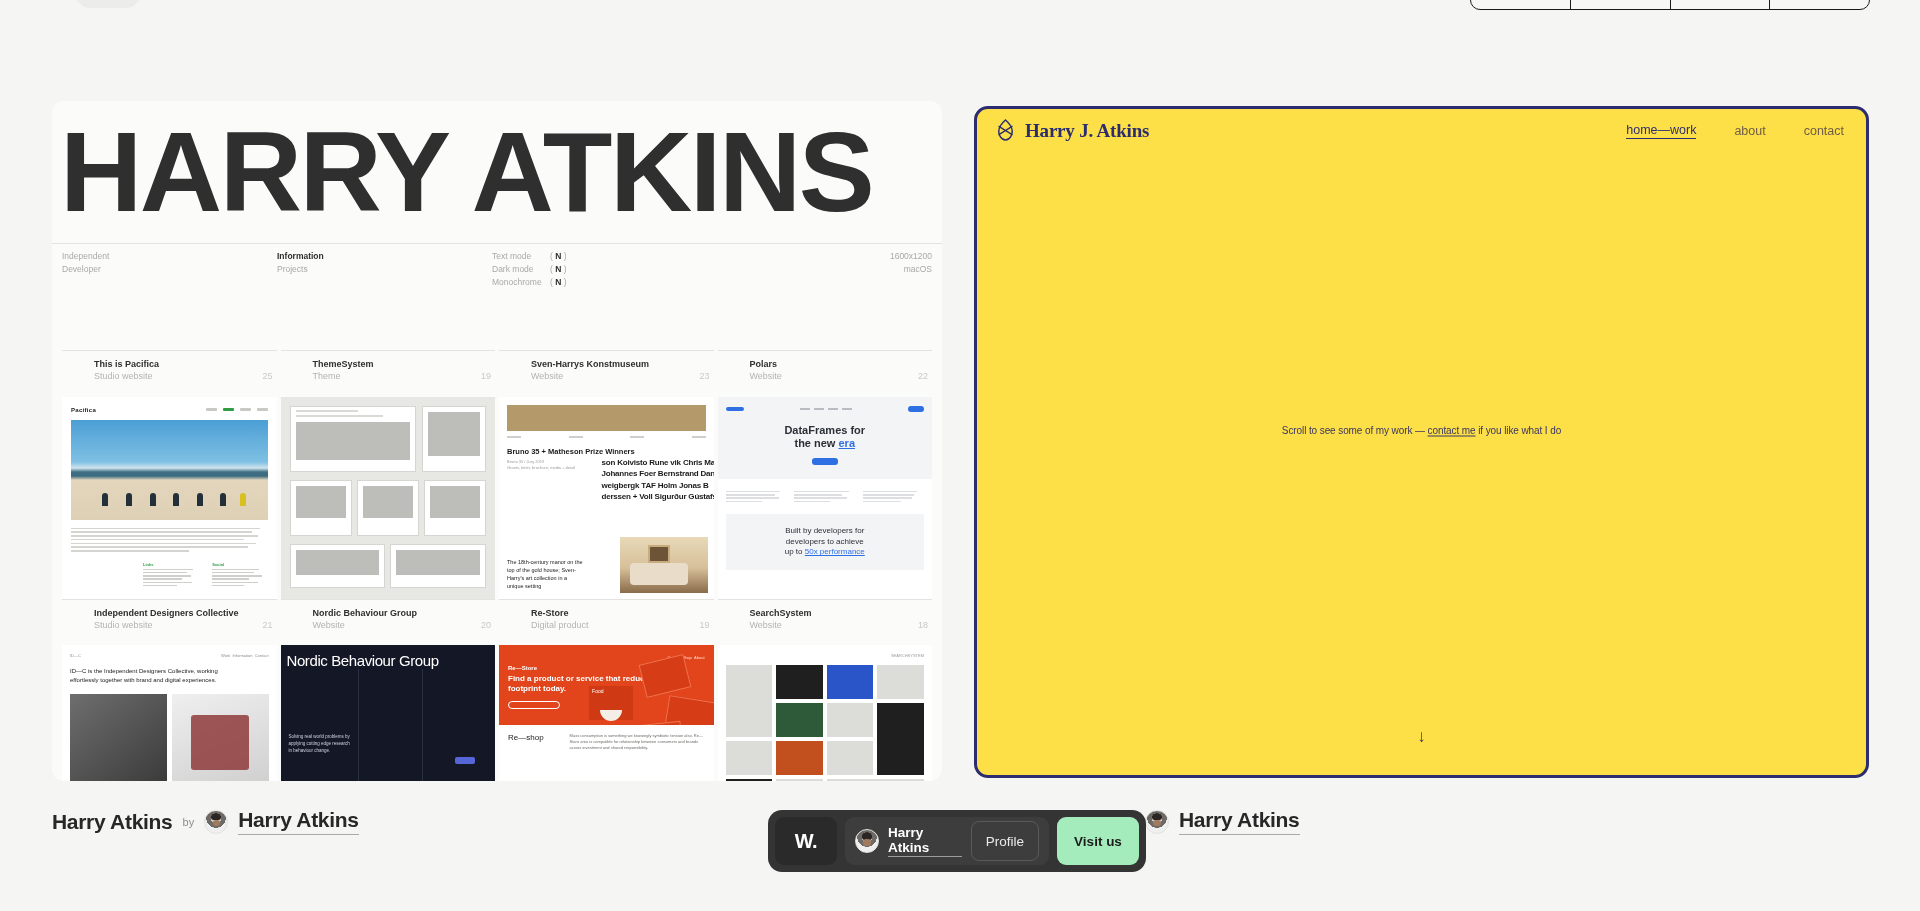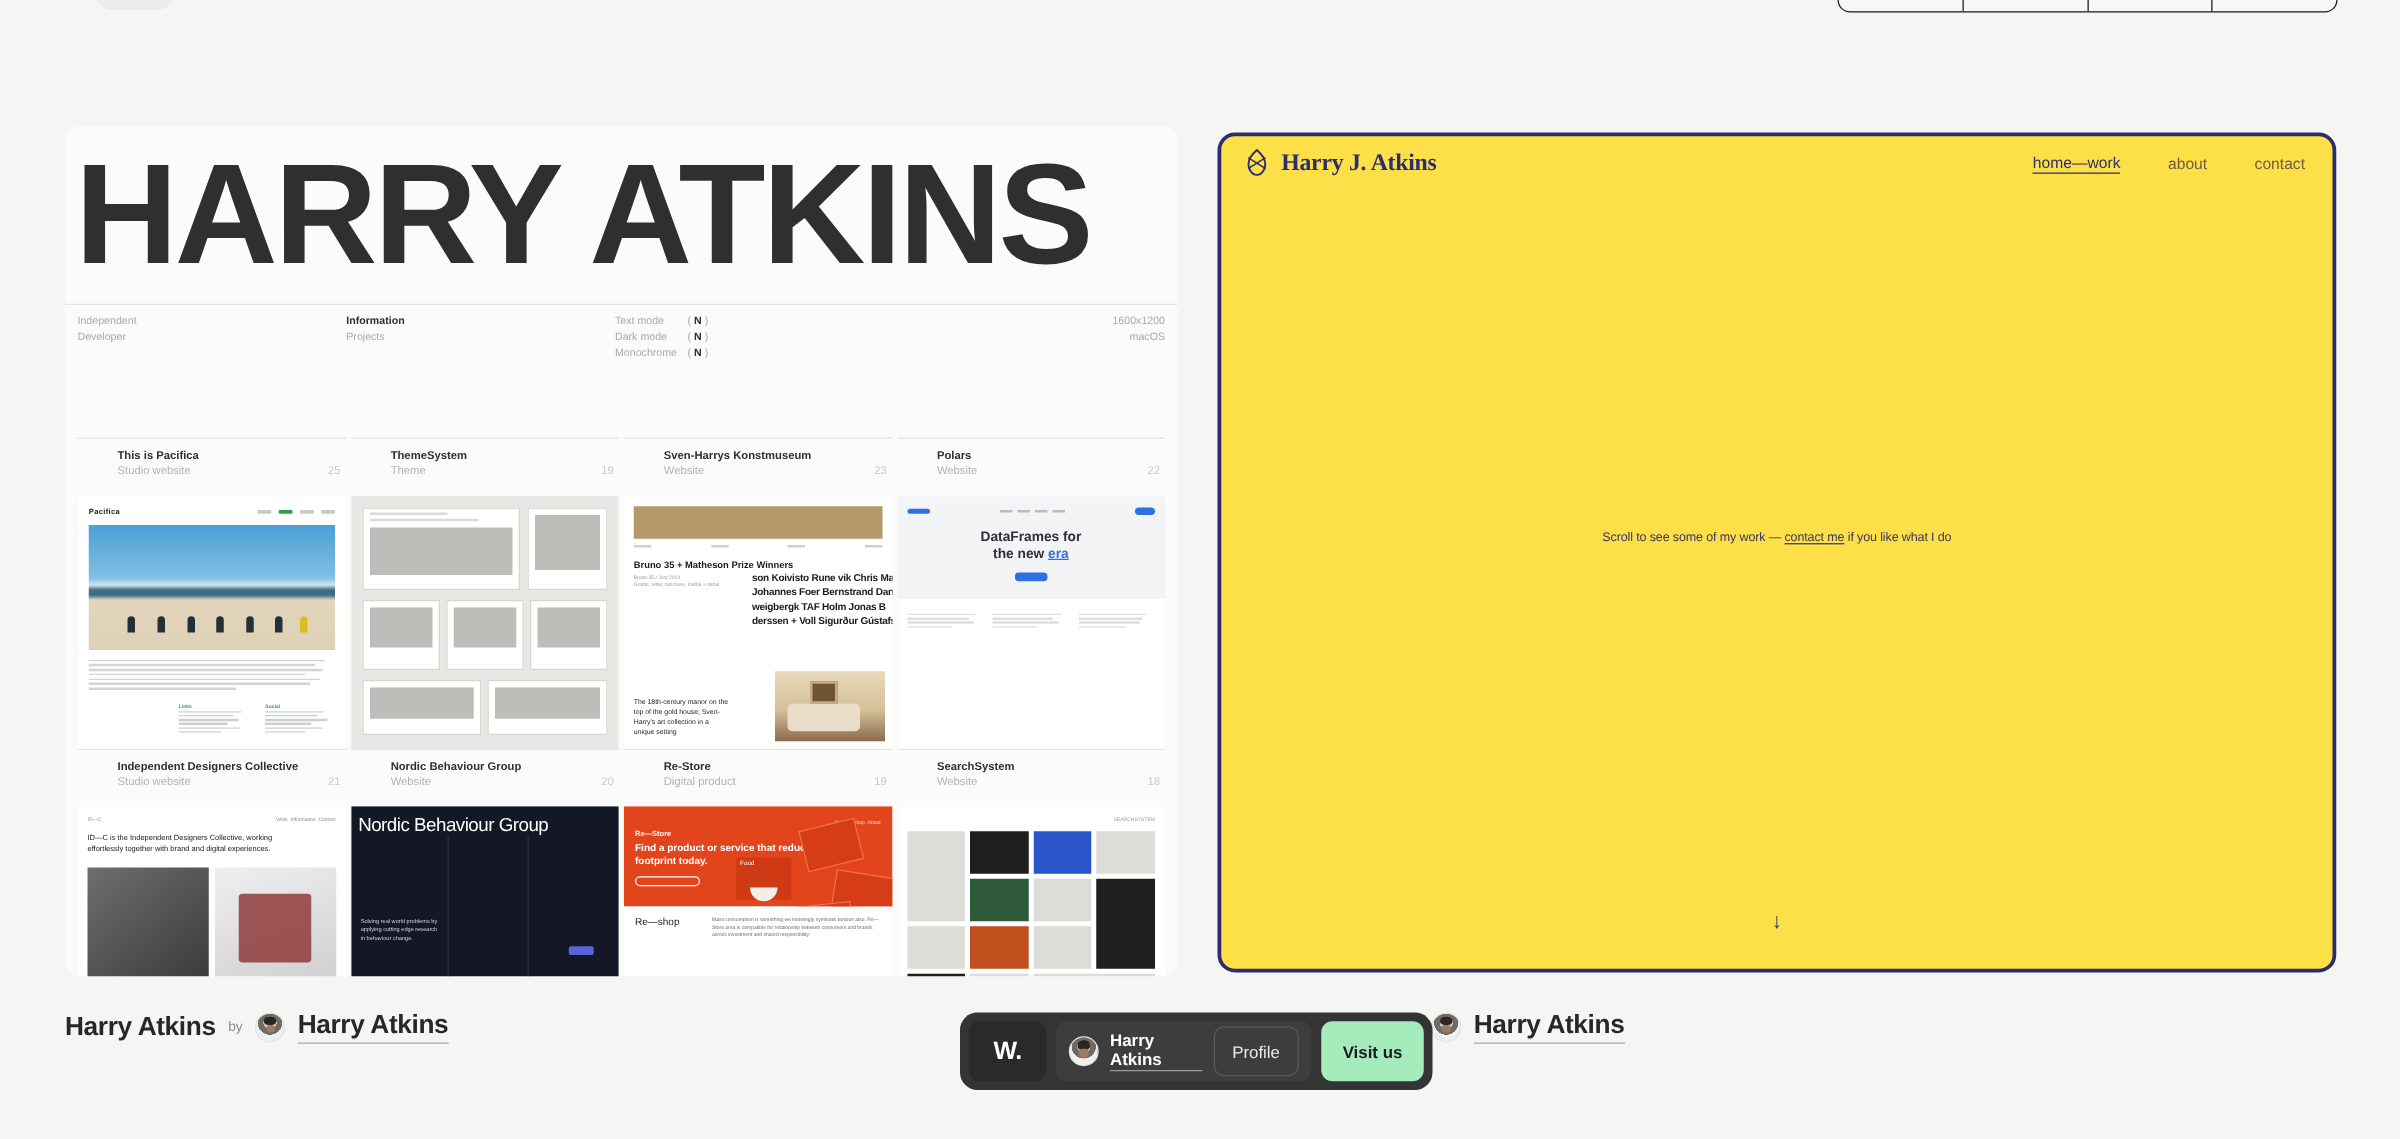--- a/index.html
+++ b/index.html
@@ -529,20 +529,26 @@
                 <span>DataFrames for</span><br>
                 <span>the new</span>
                 <u>era</u>
               </div>
               <div class="cta"></div>
             </div>
             <div class="feat">
               <div><span class="ic"></span><i style="width:90%"></i><i style="width:82%"></i><i style="width:88%"></i><i style="width:60%"></i></div>
               <div><span class="ic b"></span><i style="width:90%"></i><i style="width:78%"></i><i style="width:86%"></i><i style="width:58%"></i></div>
               <div><span class="ic"></span><i style="width:88%"></i><i style="width:84%"></i><i style="width:80%"></i><i style="width:62%"></i></div>
+            </div>
+            <div class="band2">
+              <span>Built by developers for</span><br>
+              <span>developers to achieve</span><br>
+              <span>up to</span>
+              <u>50x performance</u>
             </div>
           </div>
         </div>
       </div>
 
       <div class="proj">
         <div class="proj-head">
           <div class="proj-name">Independent Designers Collective</div>
           <div class="proj-sub-row">
             <span class="proj-kind">Studio website</span>

